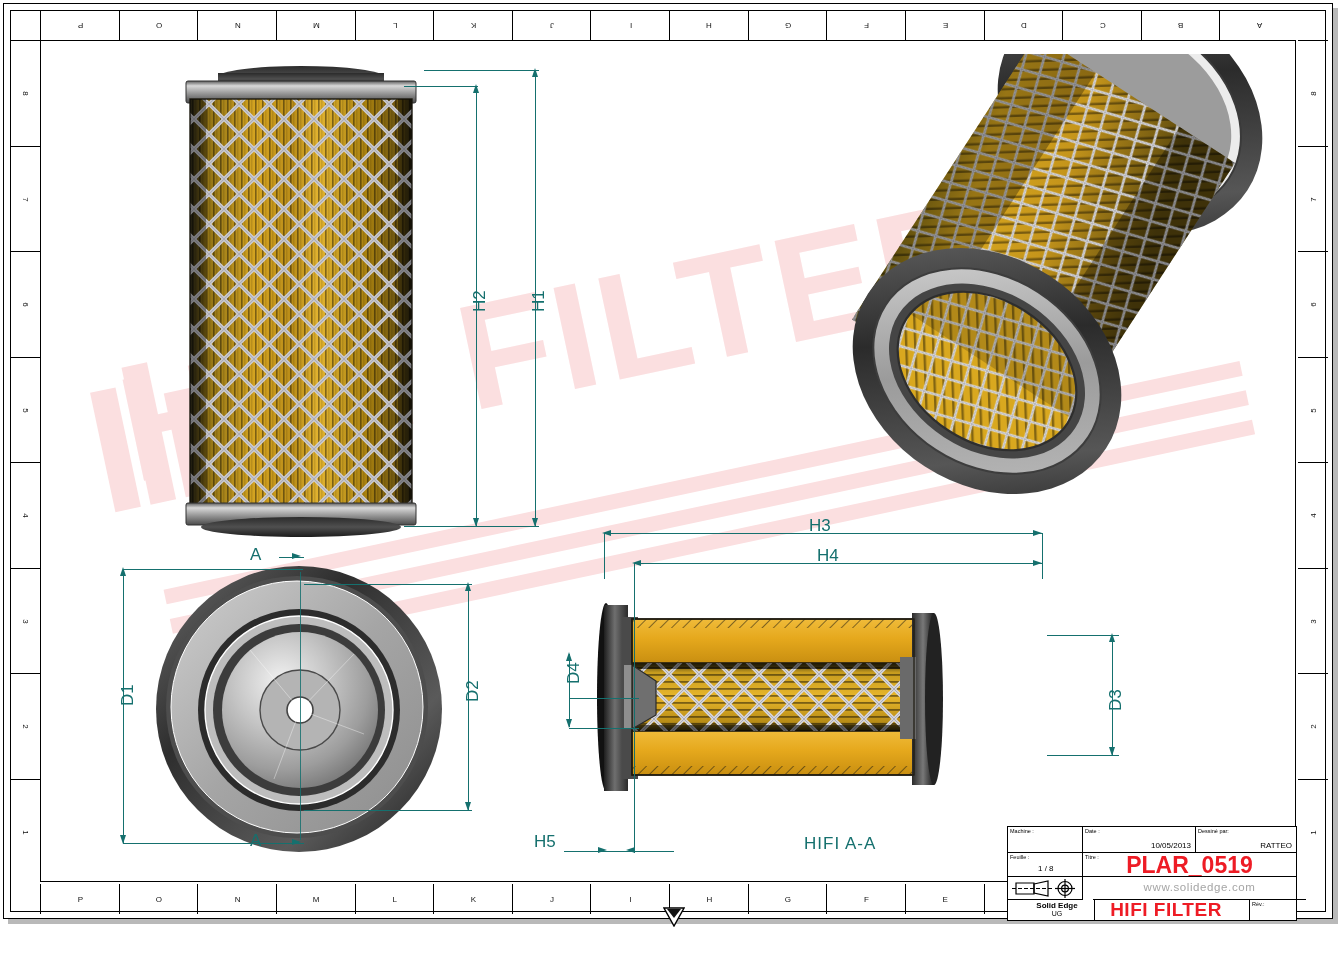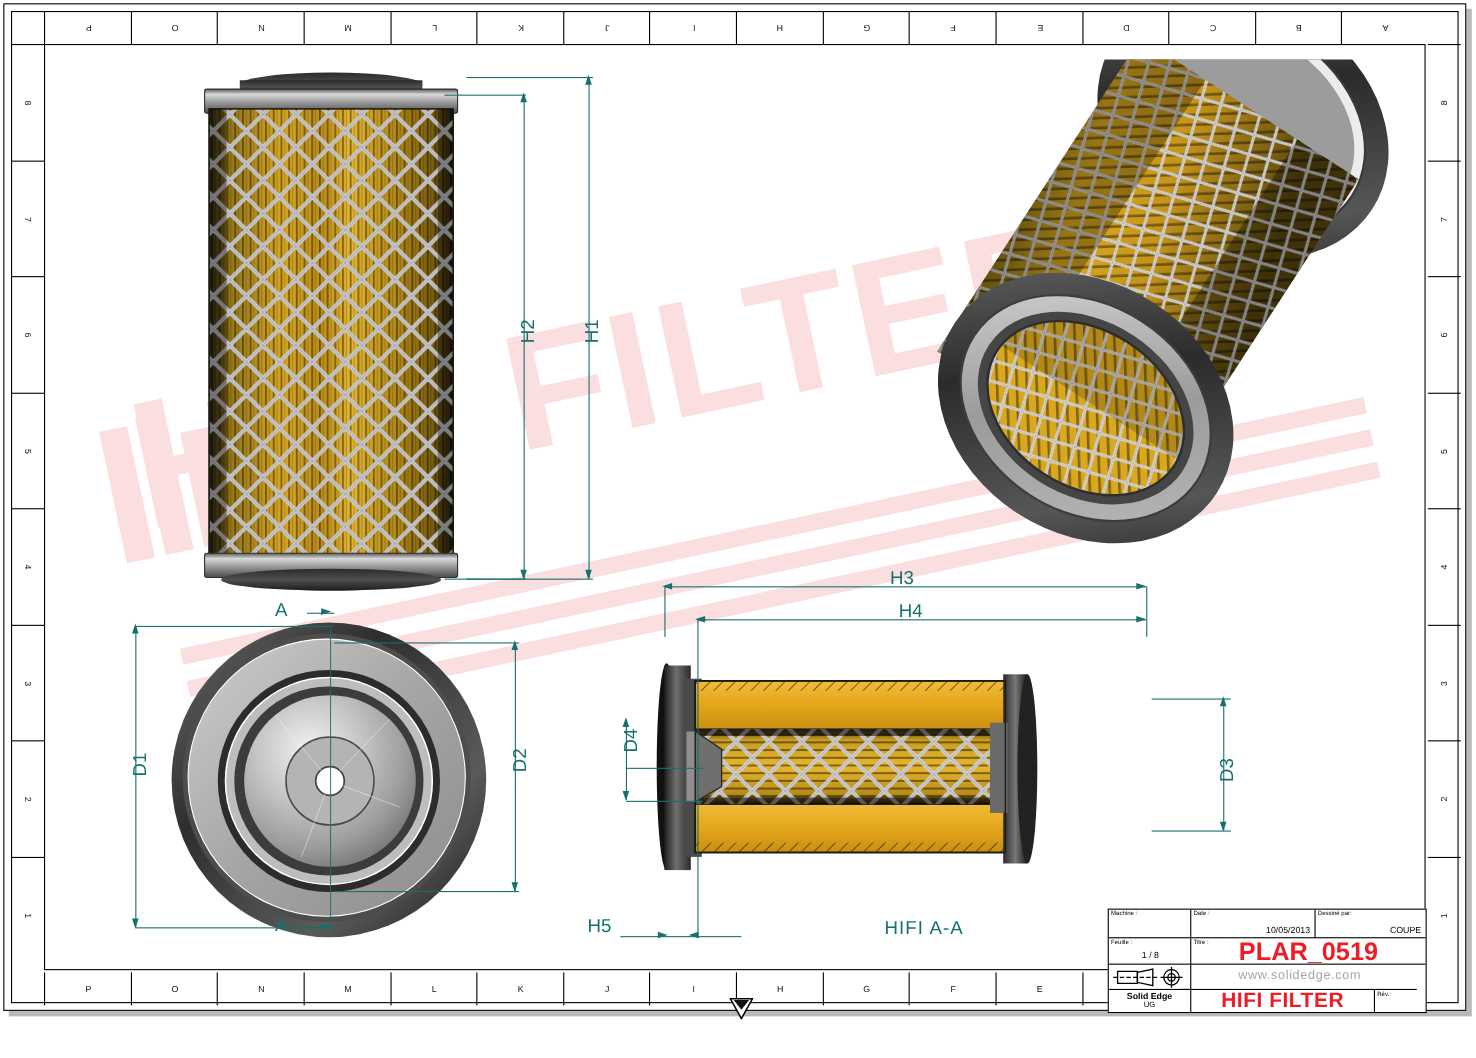--- a/index.html
+++ b/index.html
@@ -555,21 +555,21 @@
       <div class="cell" style="left:0;top:0;width:75px;height:26px;">
         <div class="lbl">Machine :</div>
         <div class="val"></div>
       </div>
       <div class="cell" style="left:75px;top:0;width:113px;height:26px;">
         <div class="lbl">Date :</div>
         <div class="val">10/05/2013</div>
       </div>
       <div class="cell" style="left:188px;top:0;width:100px;height:26px;border-right:none;">
         <div class="lbl">Dessiné par:</div>
-        <div class="val">COUPE</div>
+        <div class="val">RATTEO</div>
       </div>
 
       <div class="cell" style="left:0;top:26px;width:75px;height:24px;">
         <div class="lbl">Feuille :</div>
         <div class="val" style="right:auto;left:30px;bottom:3px;">1 / 8</div>
       </div>
       <div class="cell" style="left:75px;top:26px;width:213px;height:24px;border-right:none;">
         <div class="lbl">Titre :</div>
         <div style="position:absolute;left:0;right:0;top:-1px;text-align:center;font-size:23px;font-weight:bold;color:#ee1c25;font-family:'Liberation Sans',sans-serif;">PLAR_0519</div>
       </div>
@@ -582,25 +582,25 @@
             <line x1="2" y1="10.5" x2="42" y2="10.5" stroke-dasharray="4,2"></line>
           </g>
           <g stroke="#000" stroke-width="1.2" fill="none">
             <circle cx="55" cy="10.5" r="7"></circle>
             <circle cx="55" cy="10.5" r="3.4"></circle>
             <line x1="45" y1="10.5" x2="65" y2="10.5"></line>
             <line x1="55" y1="1" x2="55" y2="20"></line>
           </g>
         </svg>
       </div>
-      <div class="cell" style="left:67px;top:50px;width:213px;height:23px;border-right:none;">
+      <div class="cell" style="left:85px;top:50px;width:213px;height:23px;border-right:none;">
         <div style="position:absolute;left:0;right:0;top:4px;text-align:center;font-size:11.5px;color:#a6a6a6;letter-spacing:0.6px;">www.solidedge.com</div>
       </div>
 
-      <div class="cell" style="left:0;top:73px;width:75px;height:21px;border-bottom:none;">
+      <div class="cell" style="left:12px;top:73px;width:75px;height:21px;border-bottom:none;">
         <div style="position:absolute;left:0;right:0;top:1px;text-align:center;font-size:8px;font-weight:bold;color:#000;">Solid Edge</div>
         <div style="position:absolute;left:0;right:0;top:10px;text-align:center;font-size:7px;color:#000;">UG</div>
       </div>
       <div class="cell" style="left:75px;top:73px;width:167px;height:21px;border-bottom:none;">
         <div style="position:absolute;left:0;right:0;top:-1px;text-align:center;font-size:19px;font-weight:bold;color:#ee1c25;letter-spacing:0.5px;">HIFI FILTER</div>
       </div>
       <div class="cell" style="left:242px;top:73px;width:46px;height:21px;border-right:none;border-bottom:none;">
         <div class="lbl">Rév.:</div>
         <div class="val"></div>
       </div>

